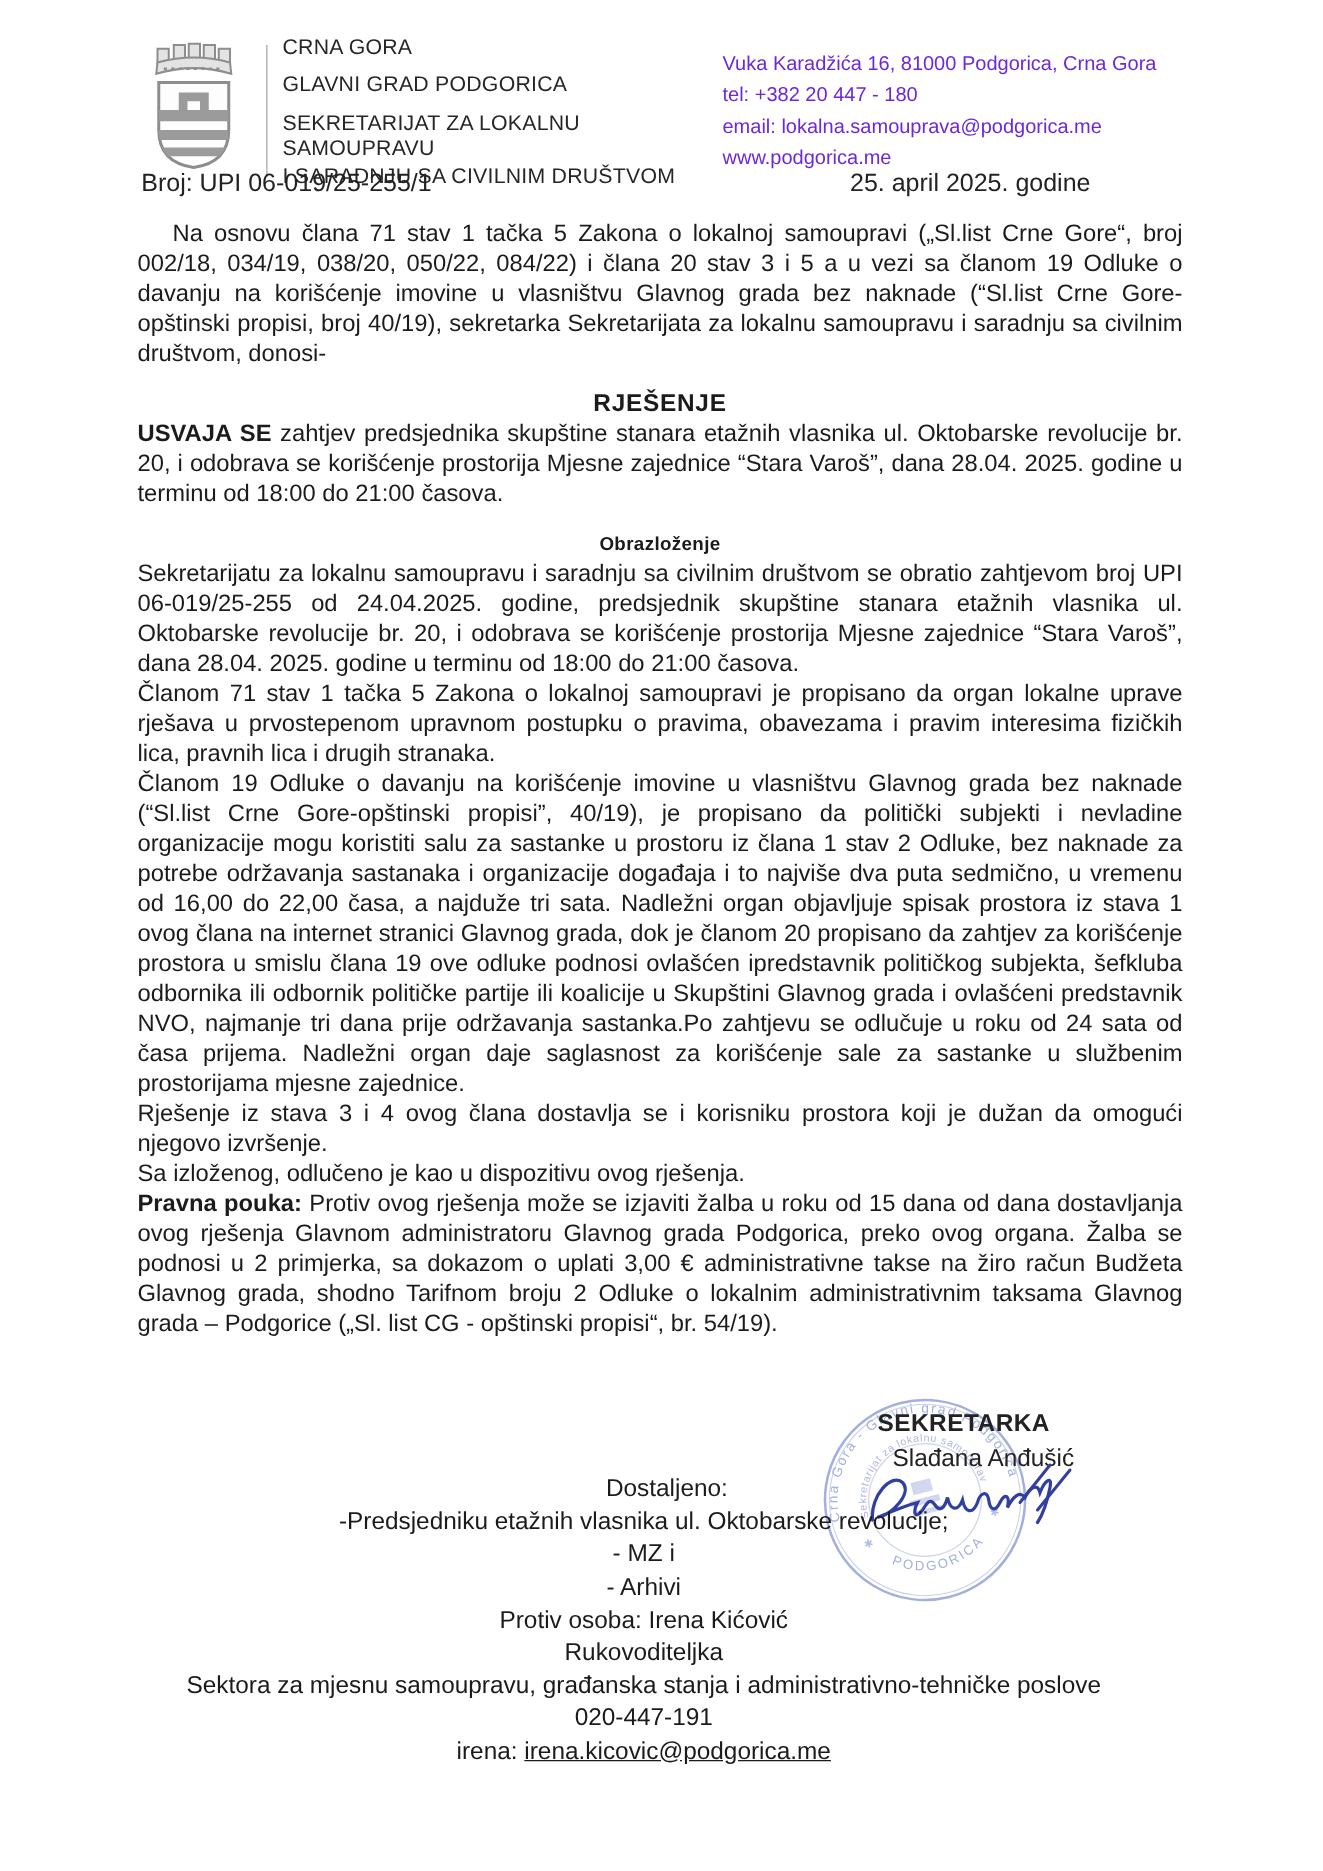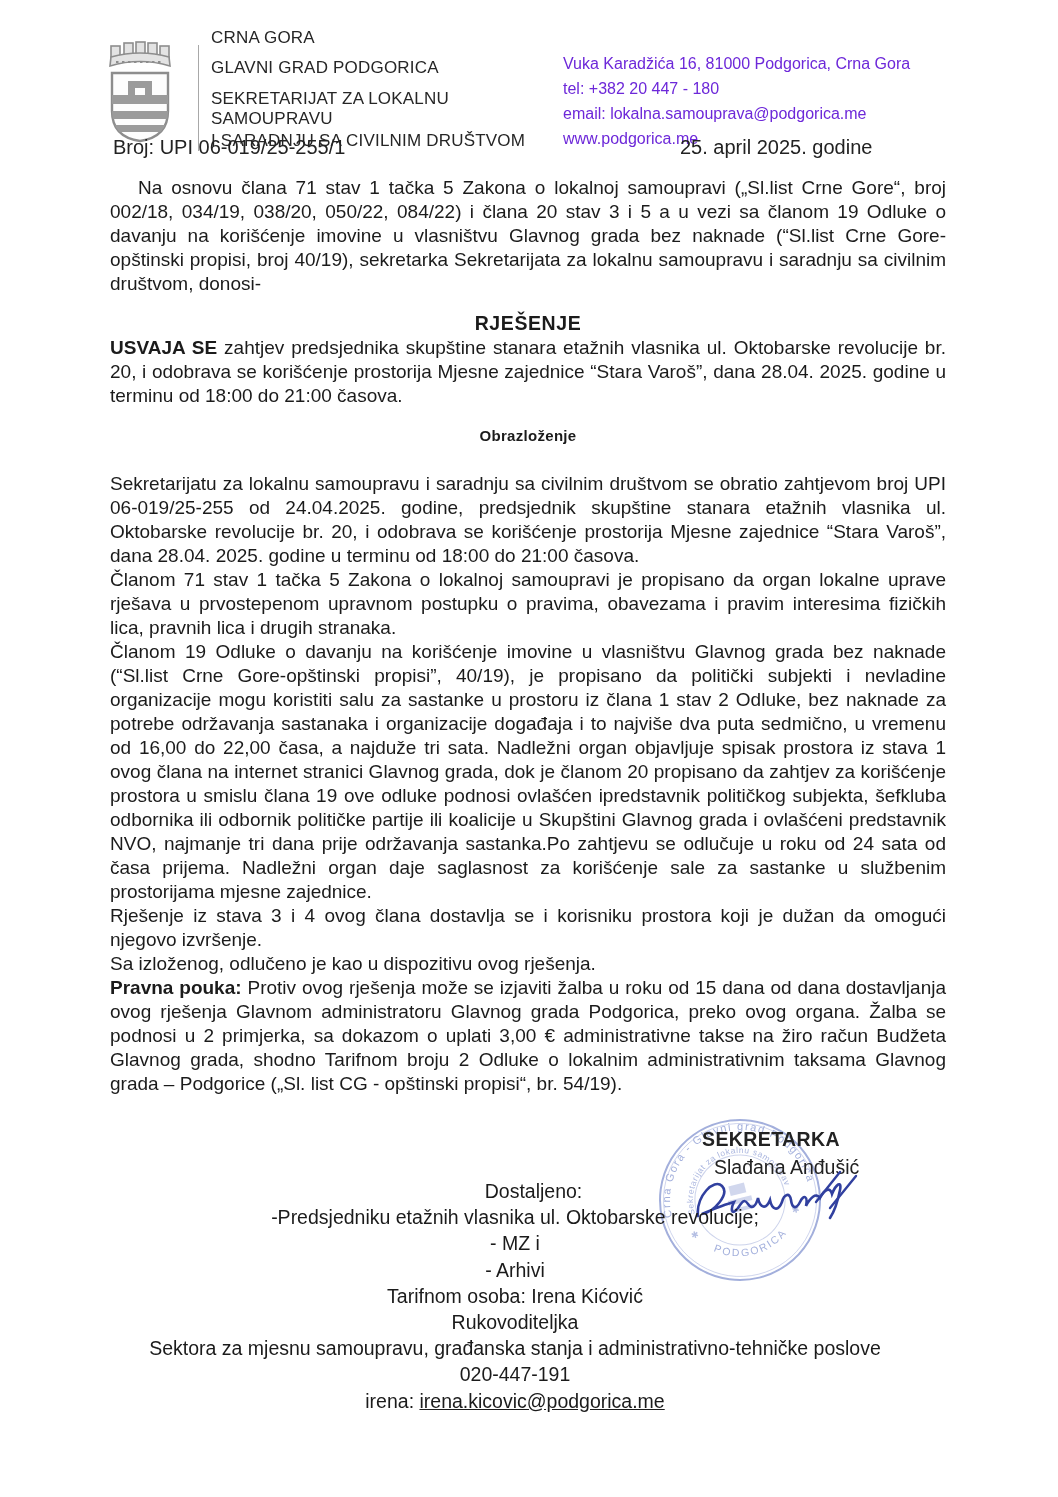--- a/index.html
+++ b/index.html
@@ -4,21 +4,21 @@
 <style>
   html,body{margin:0;padding:0;}
   body{
     width:1058px;height:1497px;background:#ffffff;overflow:hidden;
     font-family:"Liberation Sans", sans-serif;color:#1e1e1e;position:relative;
     -webkit-font-smoothing:antialiased;
   }
   .page{position:absolute;inset:0;background:#fff;}
 
   
-  .header{position:absolute;top:24px;left:98px;right:40px;display:flex;align-items:flex-end;}
+  .header{position:absolute;top:24px;left:113px;right:40px;display:flex;align-items:center;}
   .crest-wrap{width:84px;flex:0 0 84px;}
   .hdr-divider{width:1px;background:#a8a8a8;height:106px;margin:2px 12px 0 16px;flex:0 0 1px;}
   .org{width:352px;flex:0 0 352px;font-size:17px;color:#262626;letter-spacing:.2px;}
   .org .l1{margin-top:4px;}
   .org .l2{margin-top:10px;}
   .org .l3{margin-top:11px;}
   .org .l4{margin-top:2px;}
   .contact{font-size:16px;color:#6d28d9;line-height:25px;margin-top:2px;}
 
   
@@ -35,21 +35,21 @@
   .p-intro{text-indent:28px;}
   .doc-title{
     text-align:center;font-weight:bold;font-size:19.5px;letter-spacing:.6px;
     margin-top:15px;line-height:25px;
   }
   .p-usvaja{margin-top:21px;}
   .section-title{
     text-align:center;font-weight:bold;font-size:15px;letter-spacing:.3px;
     margin-top:15px;line-height:25px;
   }
-  .block{margin-top:24px;}
+  .block{margin-top:0;}
   .p-legal{margin-top:19px;}
   b.inline{font-weight:bold;}
 
   
   .region-sign{position:absolute;top:1112px;left:640px;width:330px;height:210px;}
   .stamp{position:absolute;left:14px;top:2px;width:172px;height:172px;
          transform:rotate(-14deg);opacity:.85;}
   .sig-role{position:absolute;left:62px;top:16px;font-weight:bold;font-size:19.5px;letter-spacing:.4px;color:#222;}
   .sig-name{position:absolute;left:74px;top:44px;font-size:19.5px;color:#222;}
   .sig-scrawl{position:absolute;left:48px;top:52px;width:200px;height:78px;}
@@ -175,20 +175,20 @@
         <path d="M128,38 L152,8 M142,44 L168,12" fill="none" stroke="#31409f" stroke-width="2.4" stroke-linecap="round"></path>
       </svg>
     </div>
   </div>
 
   <div class="region-footer">
     <div class="delivered">Dostaljeno:</div>
     <div>-Predsjedniku etažnih vlasnika ul. Oktobarske revolucije;</div>
     <div>- MZ i</div>
     <div>- Arhivi</div>
-    <div>Tarifnom osoba: Irena Kićović</div>
+    <div>Protiv osoba: Irena Kićović</div>
     <div>Rukovoditeljka</div>
     <div>Sektora za mjesnu samoupravu, građanska stanja i administrativno-tehničke poslove</div>
     <div>020-447-191</div>
     <div><span>irena: </span><a href="#" class="email-link">irena.kicovic@podgorica.me</a></div>
   </div>
 
 </div>
 
 </body></html>

